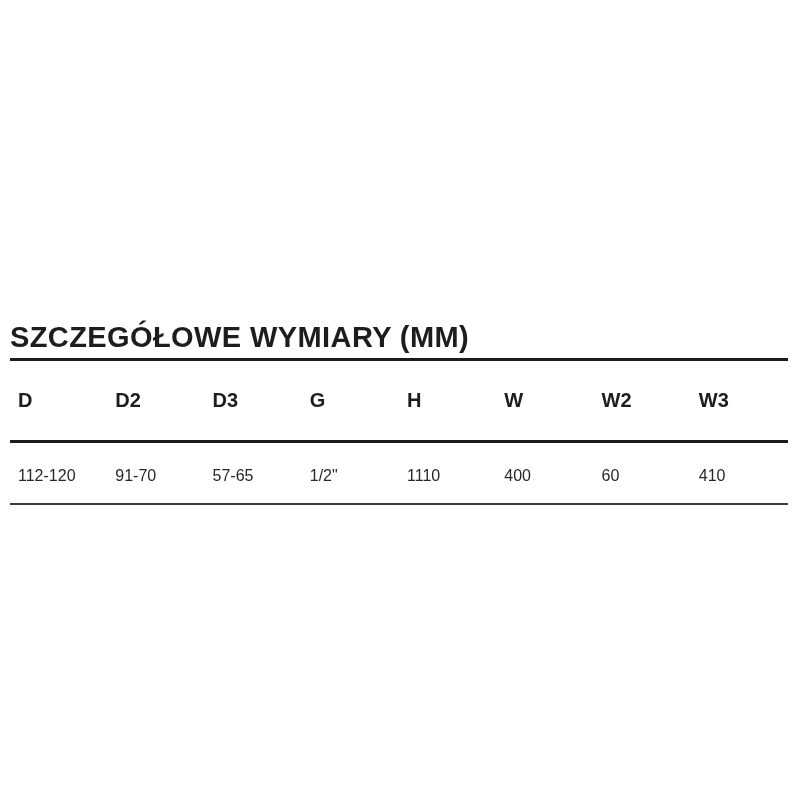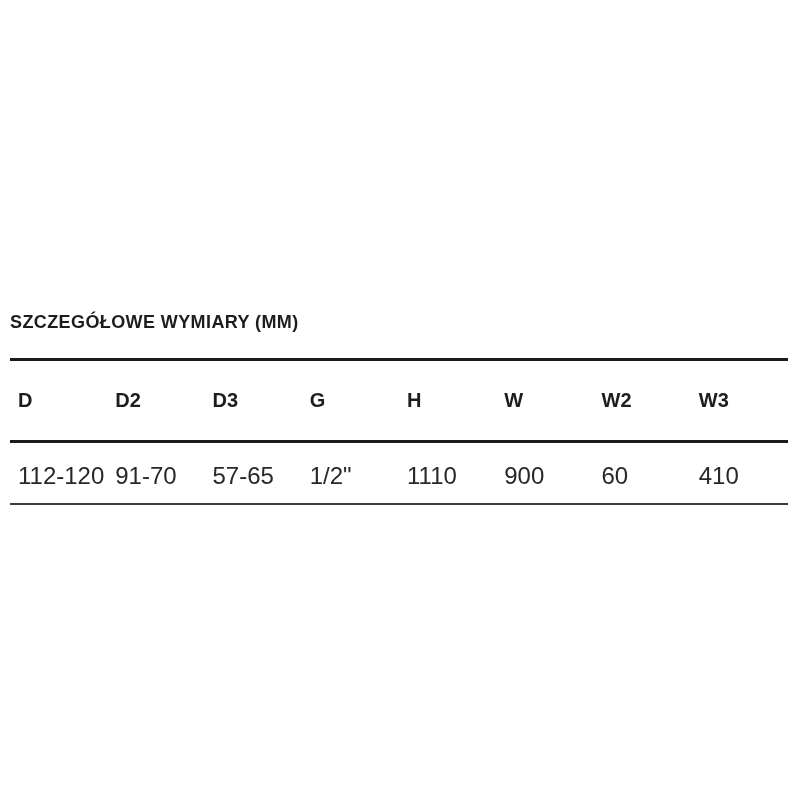--- a/index.html
+++ b/index.html
@@ -11,21 +11,21 @@
     height: 800px;
     background: #ffffff;
     font-family: "Liberation Sans", "DejaVu Sans", sans-serif;
     position: relative;
     overflow: hidden;
   }
   .section-title {
     position: absolute;
     left: 10px;
     top: 297px;
-    font-size: 18px;
+    font-size: 29px;
     font-weight: 700;
     letter-spacing: 0.4px;
     color: #1d1d20;
     white-space: nowrap;
   }
   table.dimensions {
     position: absolute;
     left: 10px;
     top: 358px;
     width: 778px;
@@ -42,21 +42,21 @@
     font-size: 20px;
     font-weight: 700;
     color: #1d1d20;
   }
   table.dimensions tbody td {
     border-bottom: 2px solid #3c3c3f;
     height: 54px;
     text-align: left;
     vertical-align: middle;
     padding: 6px 0 0 8px;
-    font-size: 24px;
+    font-size: 16px;
     font-weight: 400;
     color: #28282b;
     white-space: nowrap;
   }
 </style>
 </head>
 <body>
 
 <h2 class="section-title">SZCZEGÓŁOWE WYMIARY (MM)</h2>
 
@@ -73,18 +73,18 @@
       <th>W3</th>
     </tr>
   </thead>
   <tbody>
     <tr>
       <td>112-120</td>
       <td>91-70</td>
       <td>57-65</td>
       <td>1/2"</td>
       <td>1110</td>
-      <td>900</td>
+      <td>400</td>
       <td>60</td>
       <td>410</td>
     </tr>
   </tbody>
 </table>
 
 </body></html>

